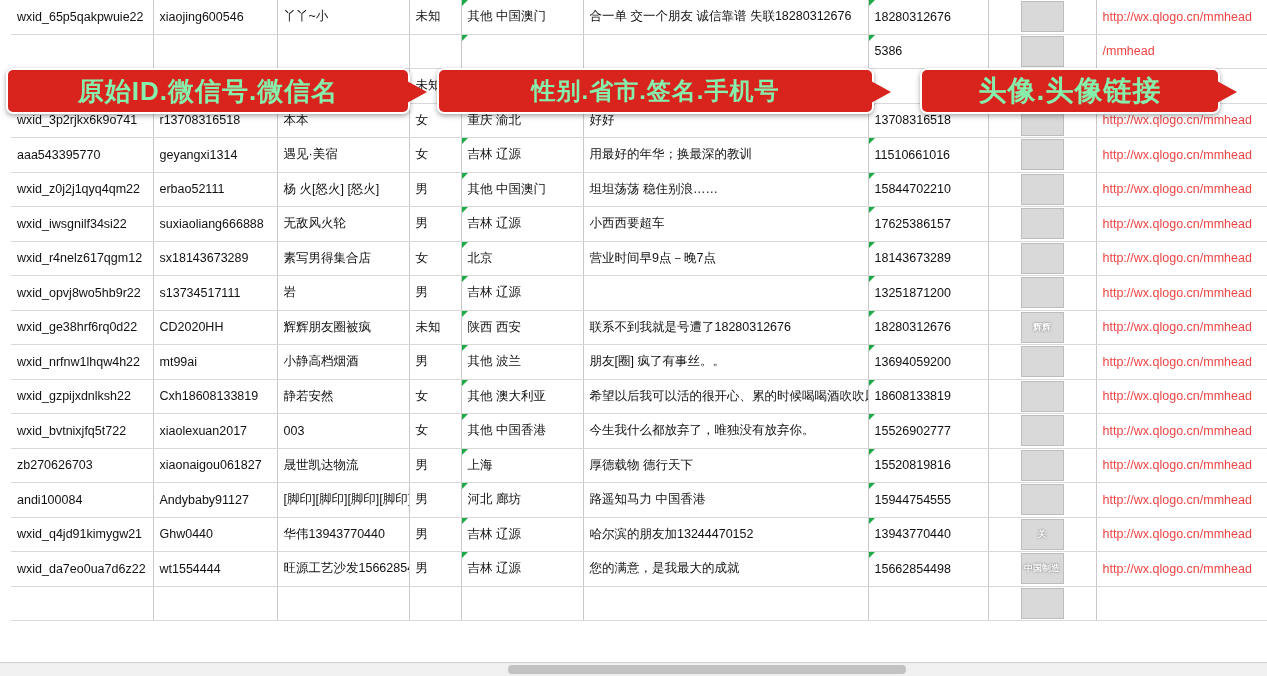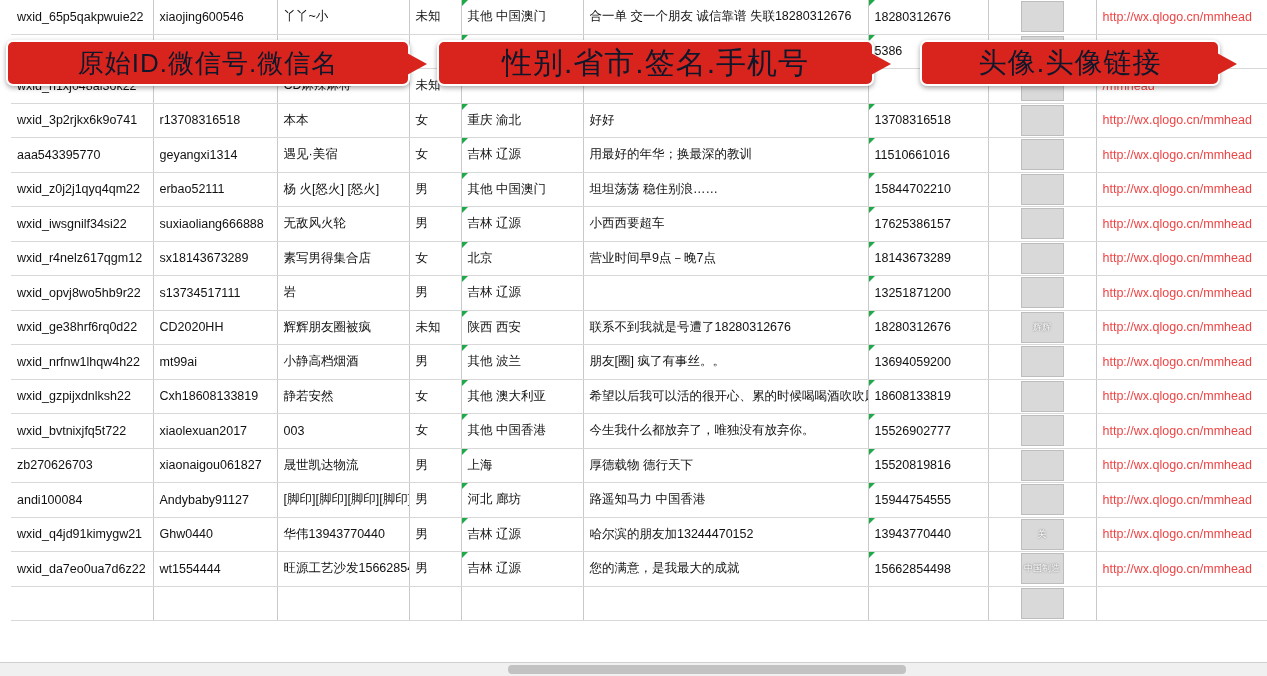--- a/index.html
+++ b/index.html
@@ -46,20 +46,21 @@
   col.c-sign     { width: 285px; }
   col.c-phone    { width: 120px; }
   col.c-avatar   { width: 108px; }
   col.c-link     { width: 182px; }
 
   td.gender, td.region { }
   td.phone { }
   td.link  { color: #ef4444; }
   td.avatar {
     padding: 0;
+    font-weight: bold;
   }
   .thumb {
     width: 43px;
     height: 31px;
     margin: 1px auto;
     display: block;
     background: #d9d9d9;
     border: 1px solid #bdbdbd;
     box-sizing: border-box;
     position: relative;
@@ -84,32 +85,33 @@
     left: 0; top: 0;
     width: 0; height: 0;
     border-top: 6px solid #1faa4a;
     border-right: 6px solid transparent;
   }
 
   
   .banner {
     position: absolute;
     background: #d9241e;
-    color: #0f172a;
-    font-weight: normal;
+    color: #86efac;
+    font-weight: bold;
     letter-spacing: 1px;
     border-radius: 7px;
     border: 2px solid #ffffff;
     box-shadow: 0 2px 5px rgba(0,0,0,.35);
     display: flex;
     align-items: center;
     justify-content: center;
     padding: 0 14px;
     box-sizing: border-box;
     white-space: nowrap;
+    margin-top: 28px;
   }
   #banner-left {
     left: 6px;
     top: 40px;
     width: 404px;
     height: 46px;
     font-size: 26px;
   }
   #banner-left::after {
     content: "";
@@ -119,21 +121,21 @@
     width: 0; height: 0;
     border-left: 20px solid #d9241e;
     border-top: 11px solid transparent;
     border-bottom: 11px solid transparent;
   }
   #banner-mid {
     left: 437px;
     top: 40px;
     width: 437px;
     height: 46px;
-    font-size: 30px;
+    font-size: 24px;
   }
   #banner-mid::after {
     content: "";
     position: absolute;
     right: -19px;
     top: 11px;
     width: 0; height: 0;
     border-left: 20px solid #d9241e;
     border-top: 11px solid transparent;
     border-bottom: 11px solid transparent;

